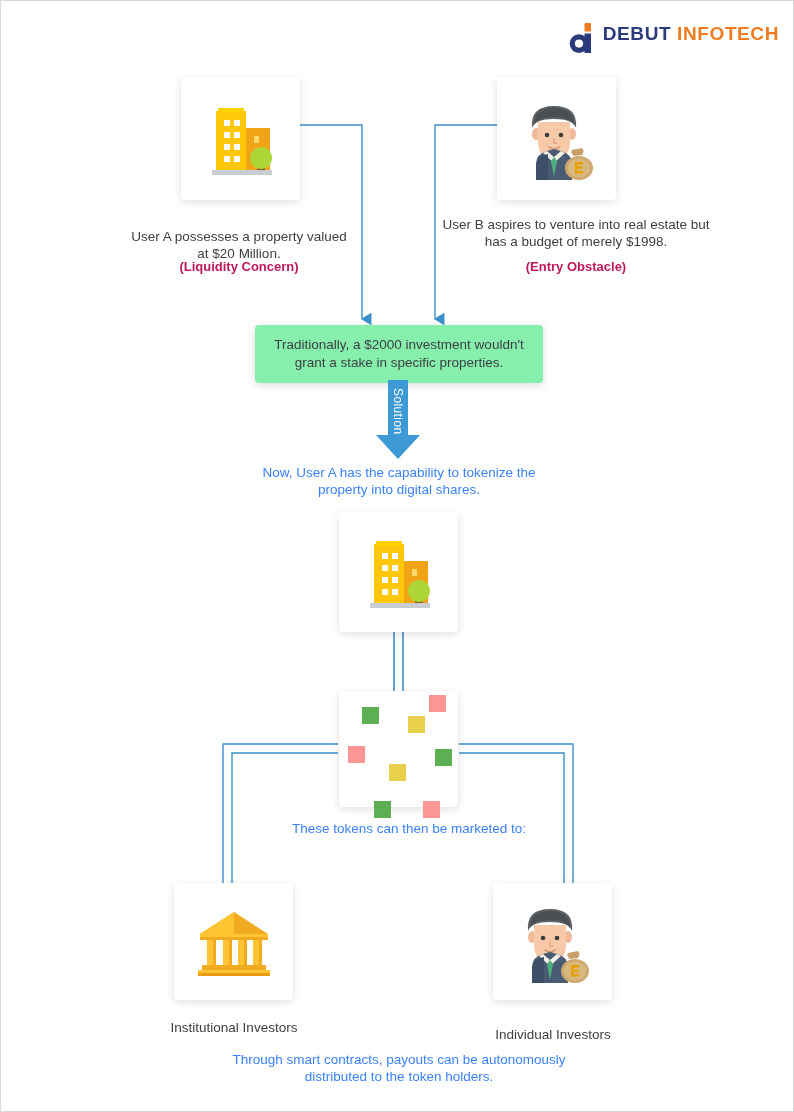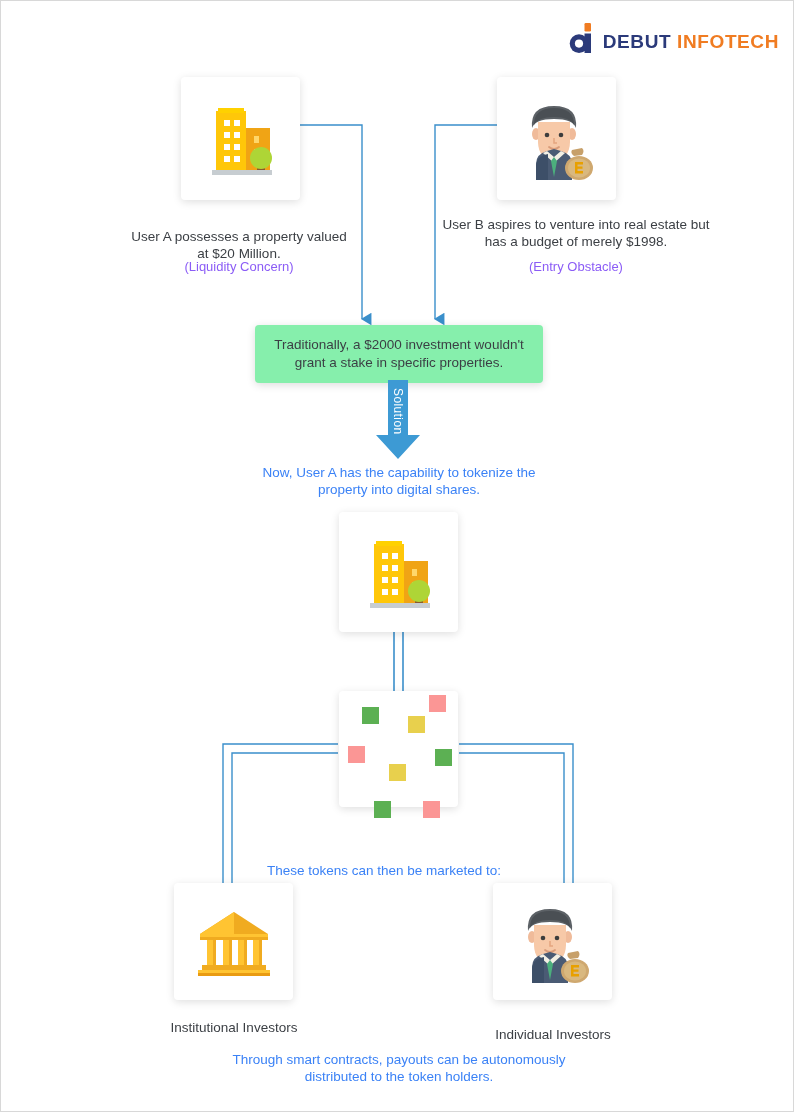--- a/index.html
+++ b/index.html
@@ -17,21 +17,21 @@
     border: 1px solid #d8d8d8;
     overflow: hidden;
   }
 
   
   .logo-wrap {
     position: absolute;
     top: 22px;
     right: 14px;
     display: flex;
-    align-items: flex-end;
+    align-items: flex-start;
     gap: 8px;
   }
   .logo-mark { width: 26px; height: 30px; display:block; }
   .logo-text {
     font-size: 19px;
     font-weight: bold;
     letter-spacing: 0.6px;
     white-space: nowrap;
   }
   .logo-debut { color: #2b3a7a; }
@@ -52,23 +52,24 @@
   .caption {
     position: absolute;
     text-align: center;
     color: #3b3f44;
     font-size: 13.5px;
     line-height: 17px;
   }
   .sub-note {
     position: absolute;
     text-align: center;
-    color: #8b5cf6;
+    color: #be185d;
     font-size: 13px;
     line-height: 17px;
+    font-weight: bold;
   }
   .body-text {
     position: absolute;
     text-align: center;
     color: #3b82f6;
     font-size: 13.5px;
     line-height: 17px;
   }
 
   
@@ -243,21 +244,21 @@
         <div class="token" style="left: 69px; top: 25px; width: 17px; height: 17px; background: rgb(232, 208, 77);"></div>
         <div class="token" style="left: 90px; top: 4px; width: 17px; height: 17px; background: rgb(251, 150, 149);"></div>
         <div class="token" style="left: 9px; top: 55px; width: 17px; height: 17px; background: rgb(251, 150, 149);"></div>
         <div class="token" style="left: 96px; top: 58px; width: 17px; height: 17px; background: rgb(92, 176, 83);"></div>
         <div class="token" style="left: 50px; top: 73px; width: 17px; height: 17px; background: rgb(232, 208, 77);"></div>
         <div class="token" style="left: 35px; top: 110px; width: 17px; height: 17px; background: rgb(92, 176, 83);"></div>
         <div class="token" style="left: 84px; top: 110px; width: 17px; height: 17px; background: rgb(251, 150, 149);"></div>
       </div>
   </div>
 
-  <div class="body-text" style="left:225px; top:819px; width:316px;margin-top:42px;">These tokens can then be marketed to:</div>
+  <div class="body-text" style="left:250px; top:819px; width:316px;">These tokens can then be marketed to:</div>
 
   <div class="card" style="left:173px; top:882px; width:119px; height:117px;">
     <svg width="80" height="72" viewBox="0 0 80 72">
       <path d="M40 6 L74 28 H6 z" fill="#f0ab20"></path>
       <path d="M40 6 L40 28 H6 z" fill="#ffc432"></path>
       <rect x="6" y="28" width="68" height="6" fill="#f0ab20"></rect>
       <rect x="6" y="28" width="68" height="3" fill="#ffc432"></rect>
       <rect x="13" y="34" width="9" height="26" fill="#ffc432"></rect>
       <rect x="19" y="34" width="3" height="26" fill="#f0ab20"></rect>
       <rect x="29" y="34" width="9" height="26" fill="#ffc432"></rect>

